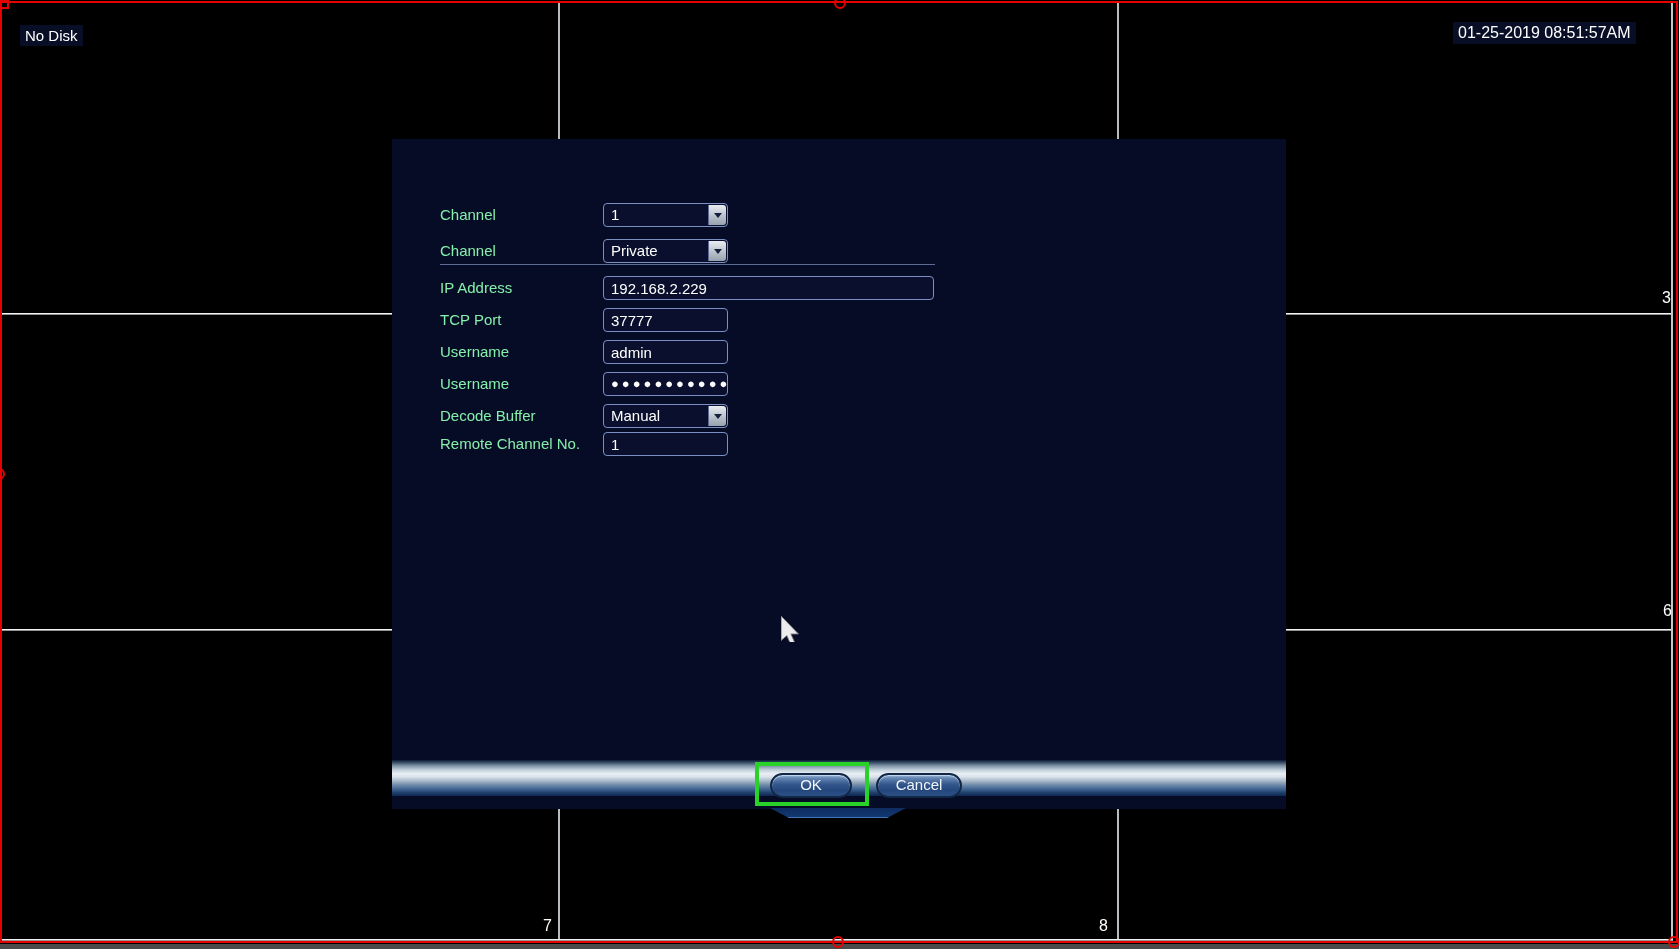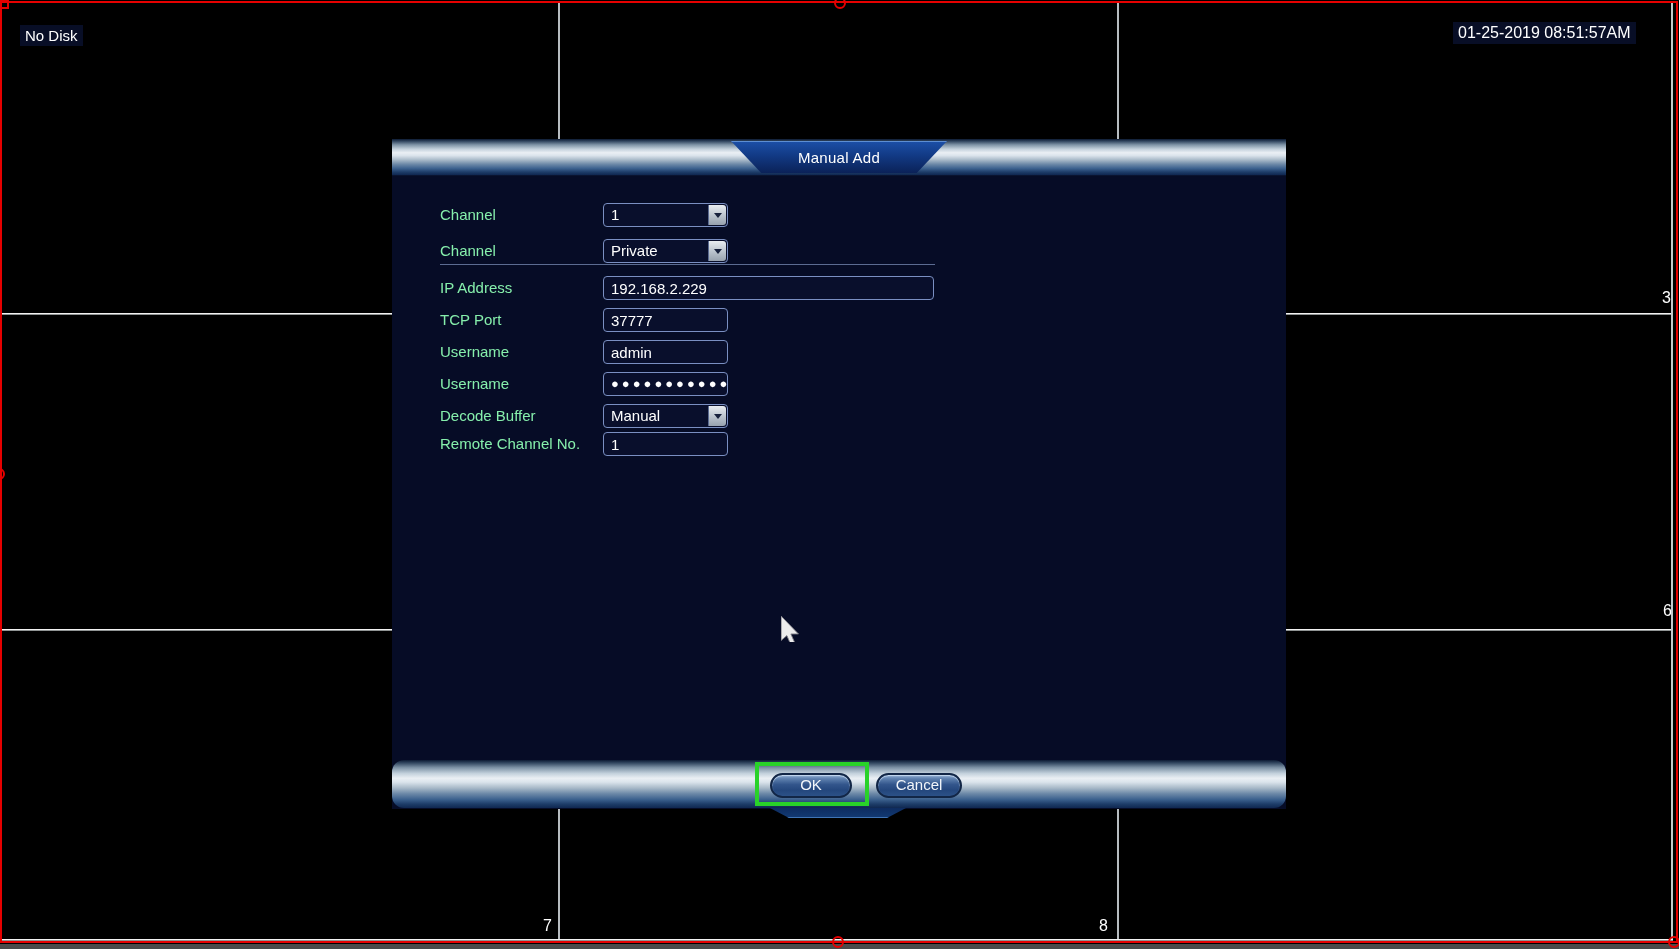--- a/index.html
+++ b/index.html
@@ -41,21 +41,21 @@
   input.ctrl{padding:0 0 0 7px;font-family:"Liberation Sans",sans-serif;outline:none;}
   .dd-btn{position:absolute;right:1px;top:1px;bottom:1px;width:17px;
     background:linear-gradient(180deg,#e9edf1 0%,#b9c2cc 55%,#97a2ae 100%);
     border-left:1px solid #5a6a90;border-radius:0 3px 3px 0;
     display:flex;align-items:center;justify-content:center;}
   .dd-tri{width:0;height:0;border-left:4px solid transparent;
     border-right:4px solid transparent;border-top:5px solid #16203c;}
   .dots{font-size:13px;letter-spacing:3px;line-height:22px;}
   #divider{position:absolute;left:48px;top:125px;width:495px;height:1px;background:#5c6c92;}
   
-  #bottombar{top:621px;height:48px;border-radius:12px;}
+  #bottombar{top:621px;height:36px;}
   .pill{position:absolute;top:13px;height:25px;border-radius:13px;
     background:linear-gradient(180deg,#93b0d4 0%,#5e80ae 18%,#33568c 45%,#24477d 72%,#2c5187 100%);
     border:2px solid #122646;box-sizing:border-box;
     box-shadow:inset 0 1px 1px #c6d9ef;
     color:#f2f6fa;font-size:15px;text-align:center;line-height:20px;cursor:pointer;}
   #ok-btn{left:378px;width:82px;}
   #cancel-btn{left:484px;width:86px;}
   #green-box{position:absolute;left:363px;top:2px;width:114px;height:44px;
     border:4px solid #29d229;box-sizing:border-box;z-index:5;}
   #bottom-tab{position:absolute;left:378px;top:669px;width:136px;height:10px;
@@ -93,25 +93,20 @@
   <span class="cellnum" style="left:1662px;top:289px">3</span>
   <span class="cellnum" style="left:1663px;top:602px">6</span>
   <span class="cellnum" style="left:543px;top:917px">7</span>
   <span class="cellnum" style="left:1099px;top:917px">8</span>
 
   <span class="osd" style="left:20px;top:25px">No Disk</span>
   <span class="osd" style="left:1453px;top:22px;font-size:16px">01-25-2019 08:51:57AM</span>
 
   <div id="dialog">
 
-    <div id="titlebar" class="metalbar">
-      <div id="title-tab">
-        <div id="title-text">Manual Add</div>
-      </div>
-    </div>
 
     <div class="row" style="top:64px">
       <span class="lbl">Channel</span>
       <div class="ctrl">
         <span class="val">1</span>
         <div class="dd-btn">
           <div class="dd-tri"></div>
         </div>
       </div>
     </div>

